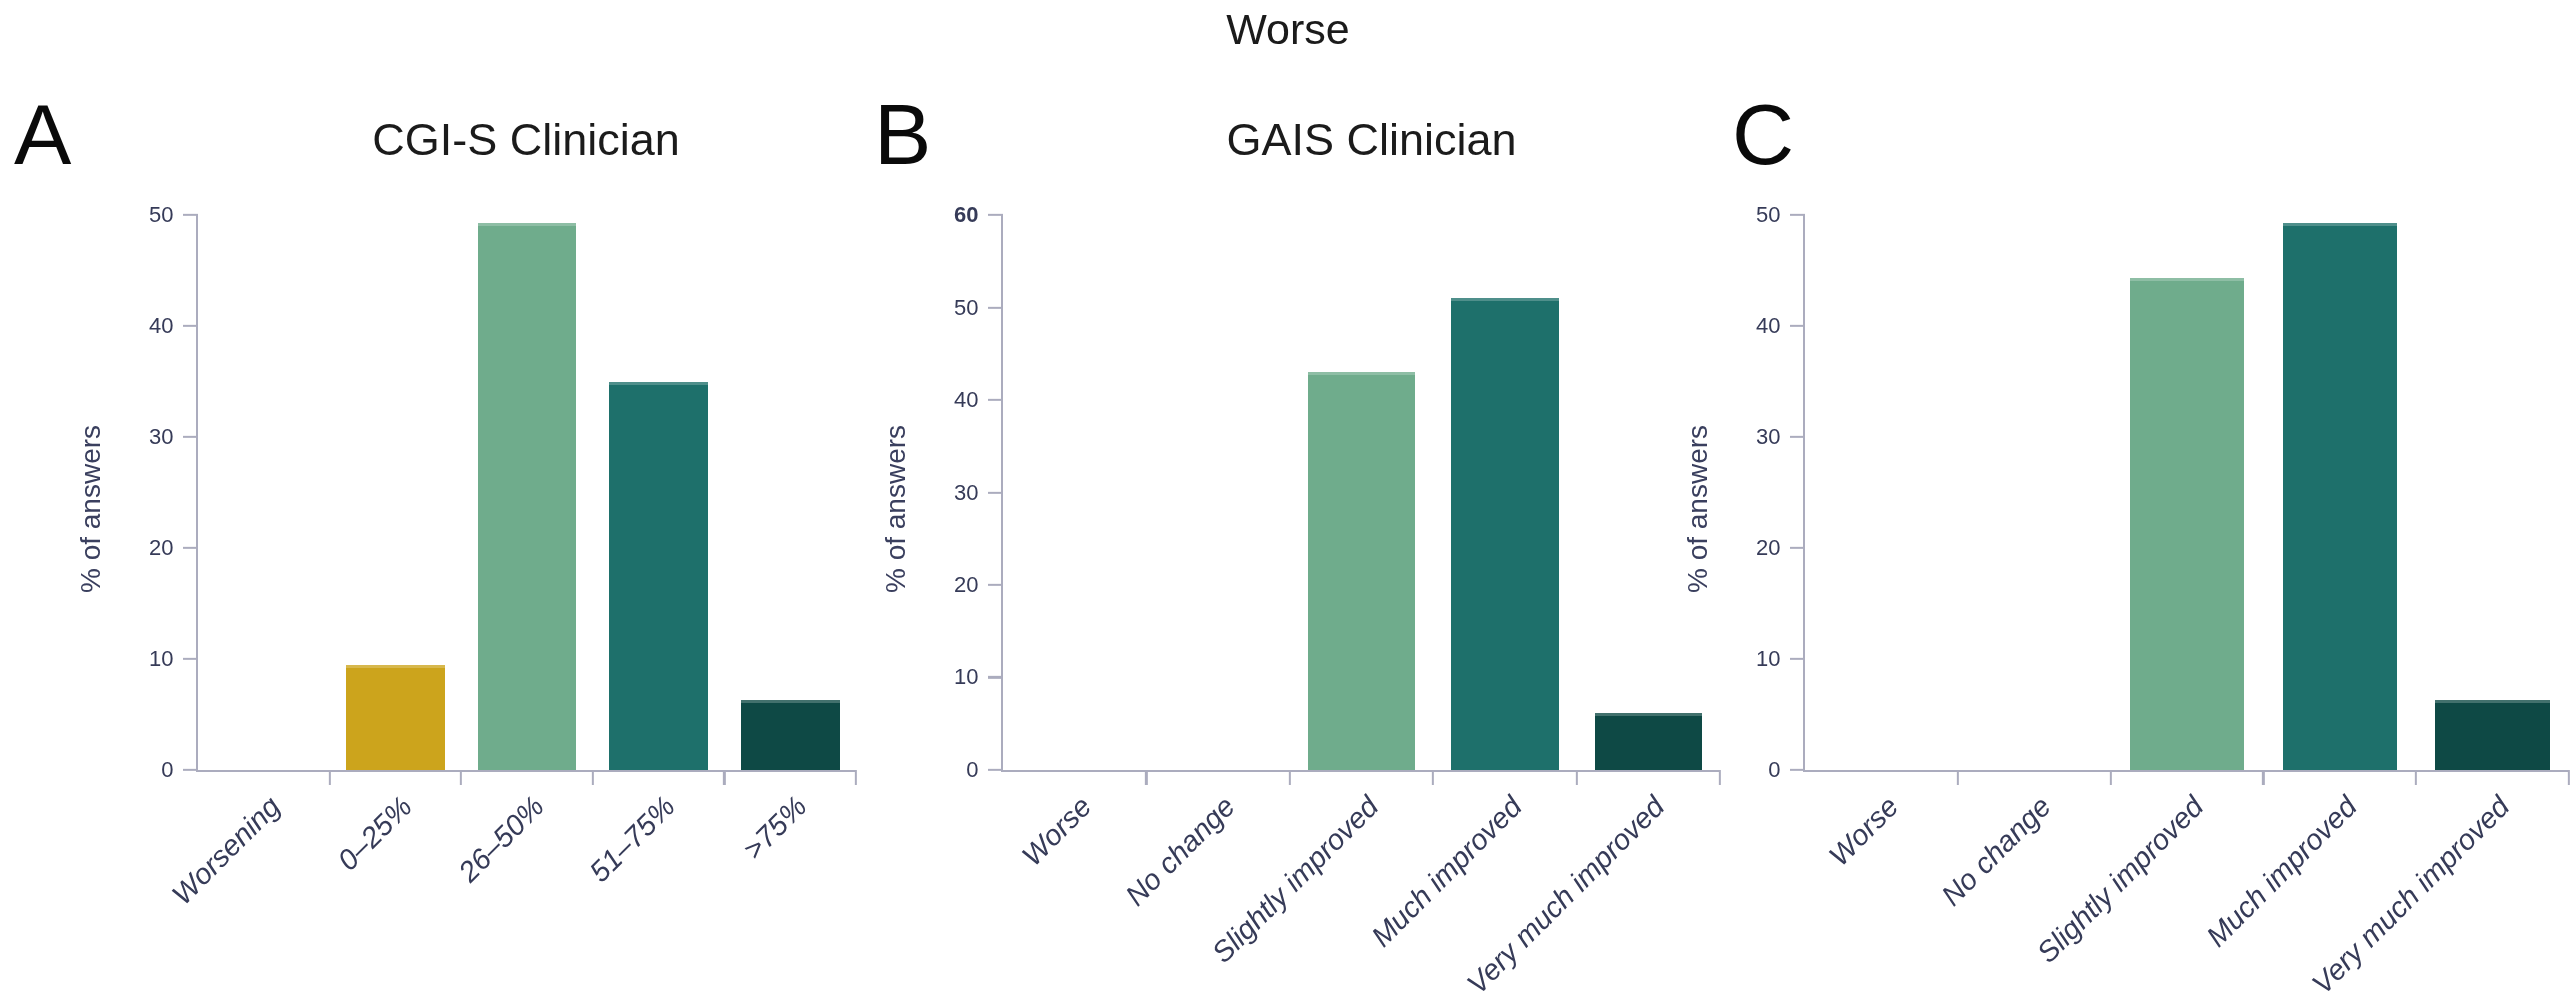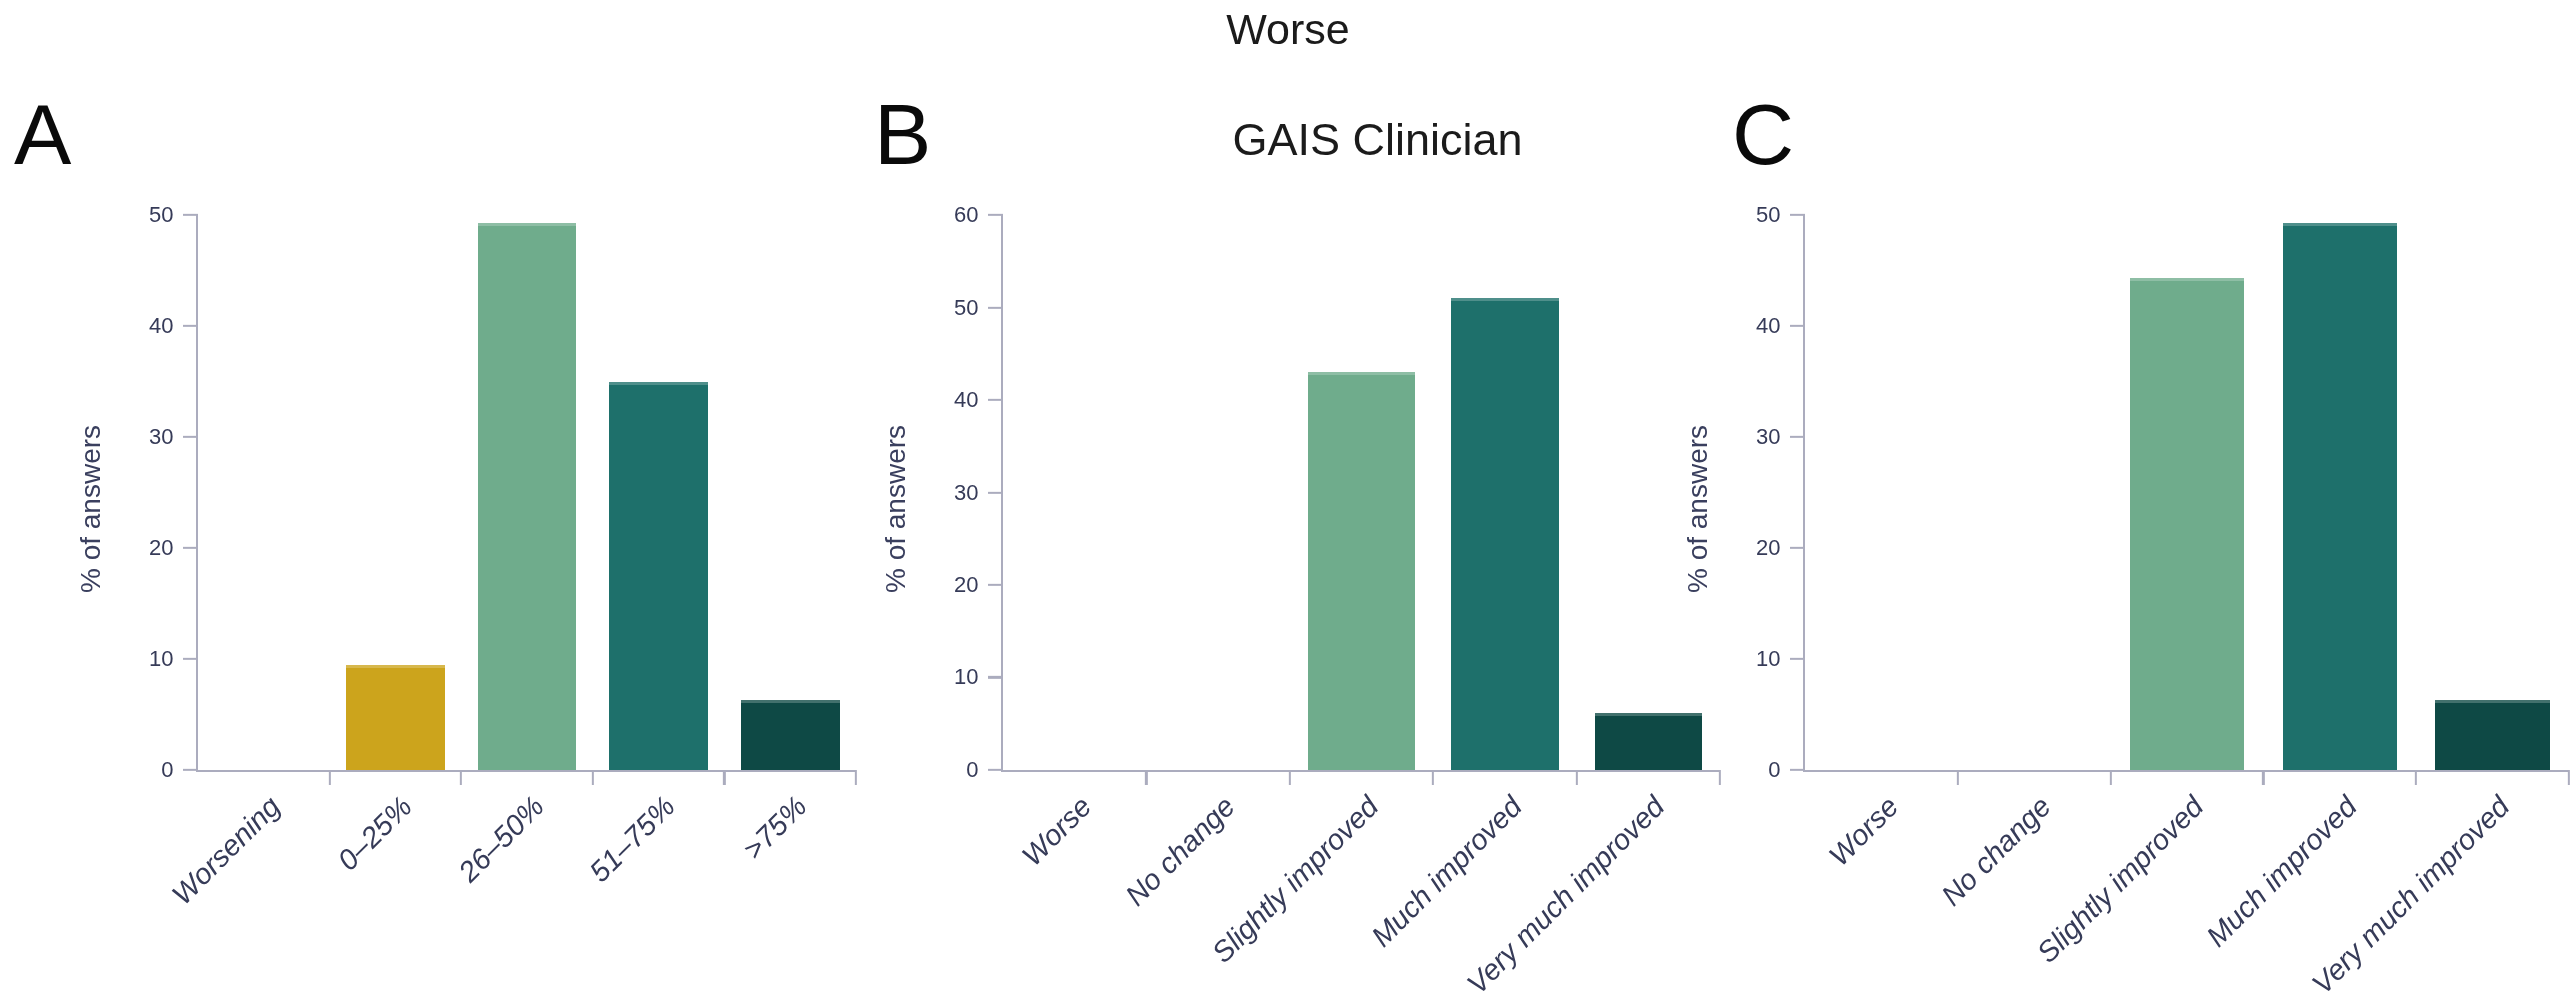--- a/index.html
+++ b/index.html
@@ -31,21 +31,21 @@
   }
   .plot-area {
     position: absolute; top: 215px; height: 557px;
     border-left: 2.3px solid #abacbe;
     border-bottom: 2.3px solid #abacbe;
   }
   
   #panel-a .plot-area { left: 196px; width: 660px; }
   #panel-a .panel-title { left: 196px; width: 660px; }
   #panel-b .plot-area { left: 141px; width: 719px; }
-  #panel-b .panel-title { left: 158px; width: 719px; }
+  #panel-b .panel-title { left: 152px; width: 719px; }
   #panel-c .plot-area { left: 85px; width: 766px; }
   #panel-c .panel-title { left: 85px; width: 766px; }
 
   .ylabel {
     position: absolute;
     right: calc(100% + 107px);
     top: 50%;
     transform: rotate(-90deg) translateX(50%);
     transform-origin: 100% 50%;
     font-size: 28px; color: #3a3f5e;
@@ -85,20 +85,21 @@
     transform-origin: 100% 0;
   }
 </style>
 </head>
 <body>
 
 <div class="figure-title">Worse</div>
 
 <section class="panel" id="panel-a">
   <div class="panel-letter">A</div>
+  <h2 class="panel-title">CGI-S Clinician</h2>
   <div class="plot-area">
     <span class="ylabel">% of answers</span>
   <div class="ytick" style="top: 100%;"></div>
       <div class="yticklabel" style="top: 100%;">0</div>
       <div class="ytick" style="top: 80%;"></div>
       <div class="yticklabel" style="top: 80%;">10</div>
       <div class="ytick" style="top: 60%;"></div>
       <div class="yticklabel" style="top: 60%;">20</div>
       <div class="ytick" style="top: 40%;"></div>
       <div class="yticklabel" style="top: 40%;">30</div>
@@ -144,21 +145,21 @@
       <div class="yticklabel" style="top: 83.3333%;">10</div>
       <div class="ytick" style="top: 66.6667%;"></div>
       <div class="yticklabel" style="top: 66.6667%;">20</div>
       <div class="ytick" style="top: 50%;"></div>
       <div class="yticklabel" style="top: 50%;">30</div>
       <div class="ytick" style="top: 33.3333%;"></div>
       <div class="yticklabel" style="top: 33.3333%;">40</div>
       <div class="ytick" style="top: 16.6667%;"></div>
       <div class="yticklabel" style="top: 16.6667%;">50</div>
       <div class="ytick" style="top: 0%;"></div>
-      <div class="yticklabel" style="top: 0%;">60</div>
+      <div class="yticklabel" style="top: 0%; font-weight: bold;">60</div>
       <div class="xtick" style="left: 20%;"></div>
       <div class="xlabel-anchor" style="left: 10%;">
         <span>Worse</span>
       </div>
       <div class="xtick" style="left: 40%;"></div>
       <div class="xlabel-anchor" style="left: 30%;">
         <span>No change</span>
       </div>
       <div class="bar" style="left: 42.5%; width: 15%; height: 71.6667%; background: rgb(111, 172, 140);"></div>
       <div class="xtick" style="left: 60%;"></div>

